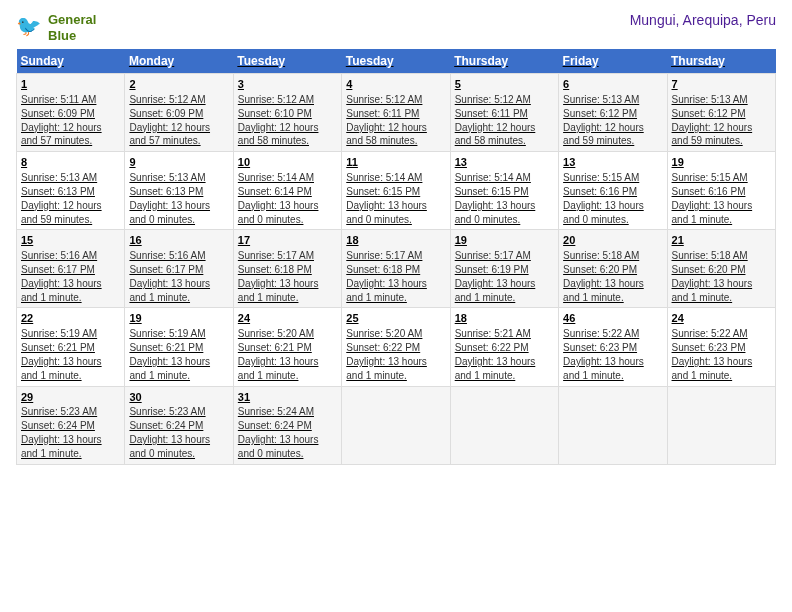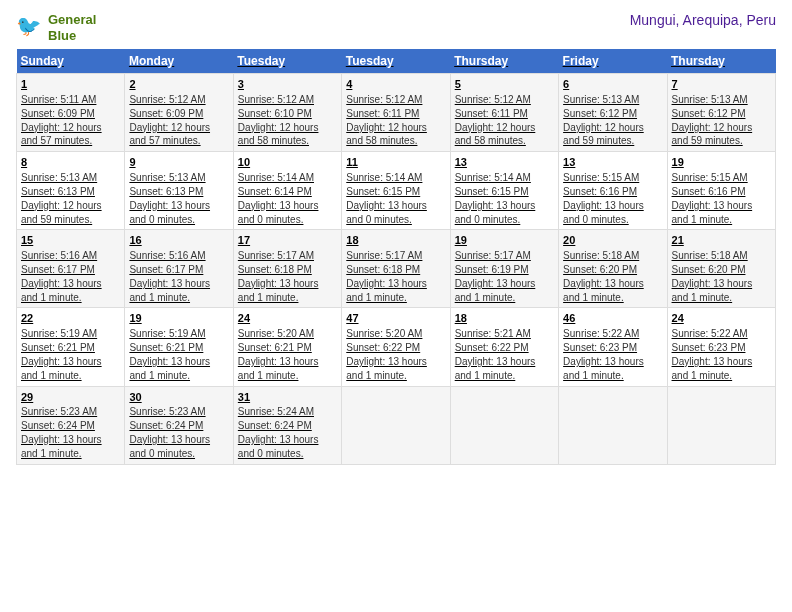--- a/index.html
+++ b/index.html
@@ -147,21 +147,21 @@
           <td><span class="day-num">17</span><span class="day-info">Sunrise: 5:17 AM<br>Sunset: 6:18 PM<br>Daylight: 13 hours and 1 minute.</span></td>
           <td><span class="day-num">18</span><span class="day-info">Sunrise: 5:17 AM<br>Sunset: 6:18 PM<br>Daylight: 13 hours and 1 minute.</span></td>
           <td><span class="day-num">19</span><span class="day-info">Sunrise: 5:17 AM<br>Sunset: 6:19 PM<br>Daylight: 13 hours and 1 minute.</span></td>
           <td><span class="day-num">20</span><span class="day-info">Sunrise: 5:18 AM<br>Sunset: 6:20 PM<br>Daylight: 13 hours and 1 minute.</span></td>
           <td><span class="day-num">21</span><span class="day-info">Sunrise: 5:18 AM<br>Sunset: 6:20 PM<br>Daylight: 13 hours and 1 minute.</span></td>
         </tr>
         <tr>
           <td><span class="day-num">22</span><span class="day-info">Sunrise: 5:19 AM<br>Sunset: 6:21 PM<br>Daylight: 13 hours and 1 minute.</span></td>
           <td><span class="day-num">19</span><span class="day-info">Sunrise: 5:19 AM<br>Sunset: 6:21 PM<br>Daylight: 13 hours and 1 minute.</span></td>
           <td><span class="day-num">24</span><span class="day-info">Sunrise: 5:20 AM<br>Sunset: 6:21 PM<br>Daylight: 13 hours and 1 minute.</span></td>
-          <td><span class="day-num">47</span><span class="day-info">Sunrise: 5:20 AM<br>Sunset: 6:22 PM<br>Daylight: 13 hours and 1 minute.</span></td>
+          <td><span class="day-num">25</span><span class="day-info">Sunrise: 5:20 AM<br>Sunset: 6:22 PM<br>Daylight: 13 hours and 1 minute.</span></td>
           <td><span class="day-num">18</span><span class="day-info">Sunrise: 5:21 AM<br>Sunset: 6:22 PM<br>Daylight: 13 hours and 1 minute.</span></td>
           <td><span class="day-num">46</span><span class="day-info">Sunrise: 5:22 AM<br>Sunset: 6:23 PM<br>Daylight: 13 hours and 1 minute.</span></td>
           <td><span class="day-num">24</span><span class="day-info">Sunrise: 5:22 AM<br>Sunset: 6:23 PM<br>Daylight: 13 hours and 1 minute.</span></td>
         </tr>
         <tr>
           <td><span class="day-num">29</span><span class="day-info">Sunrise: 5:23 AM<br>Sunset: 6:24 PM<br>Daylight: 13 hours and 1 minute.</span></td>
           <td><span class="day-num">30</span><span class="day-info">Sunrise: 5:23 AM<br>Sunset: 6:24 PM<br>Daylight: 13 hours and 0 minutes.</span></td>
           <td><span class="day-num">31</span><span class="day-info">Sunrise: 5:24 AM<br>Sunset: 6:24 PM<br>Daylight: 13 hours and 0 minutes.</span></td>
           <td class="empty"></td>
           <td class="empty"></td>

